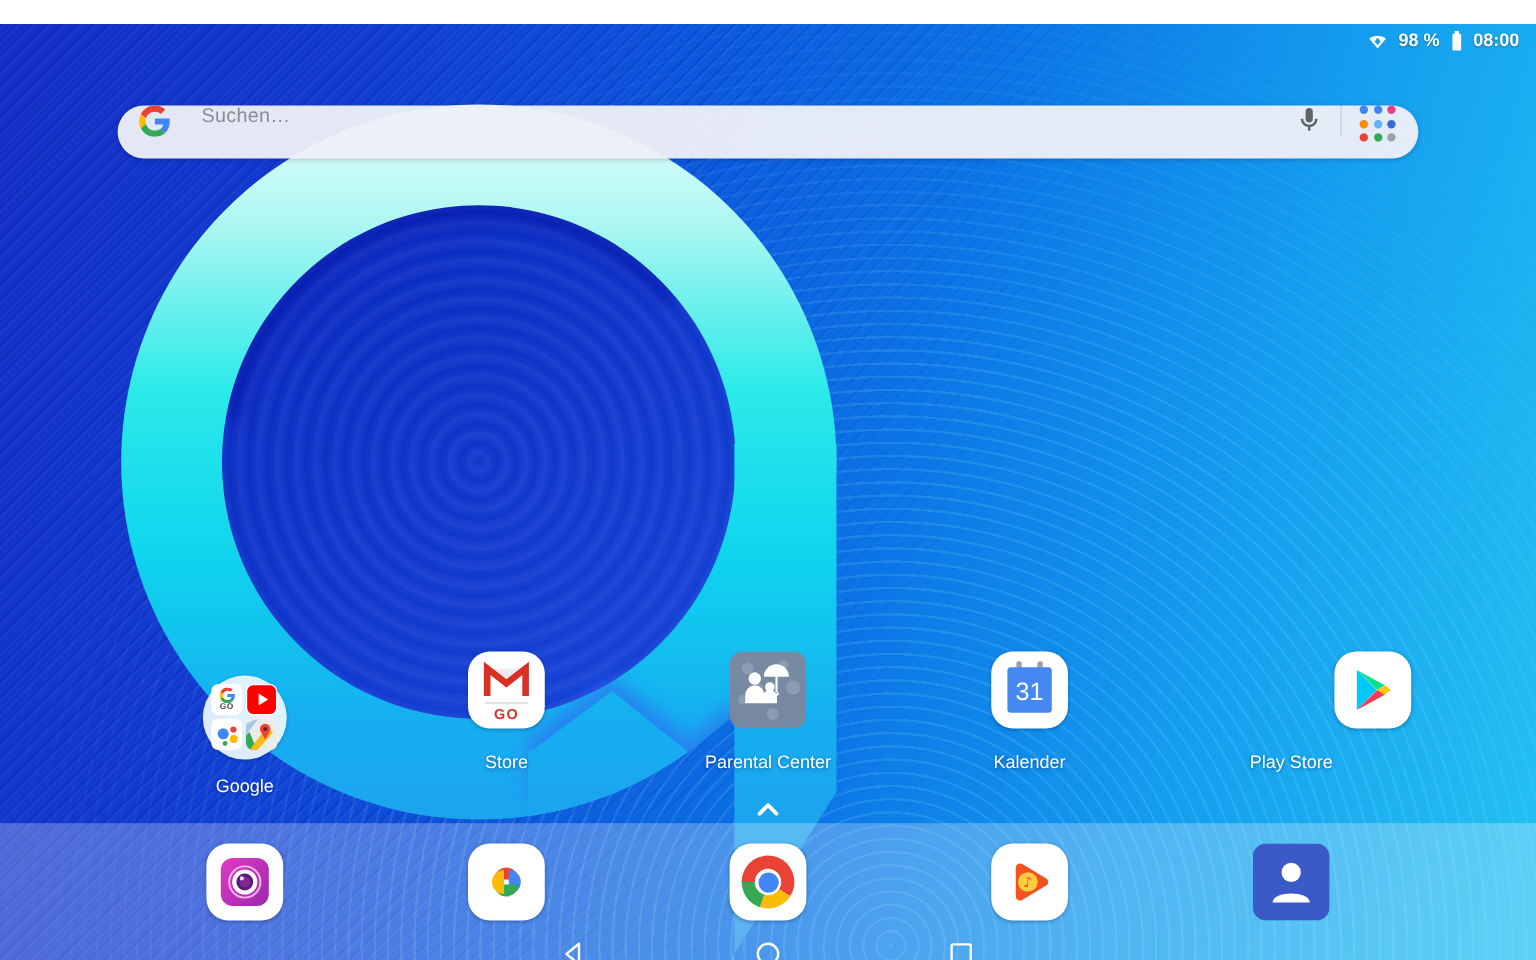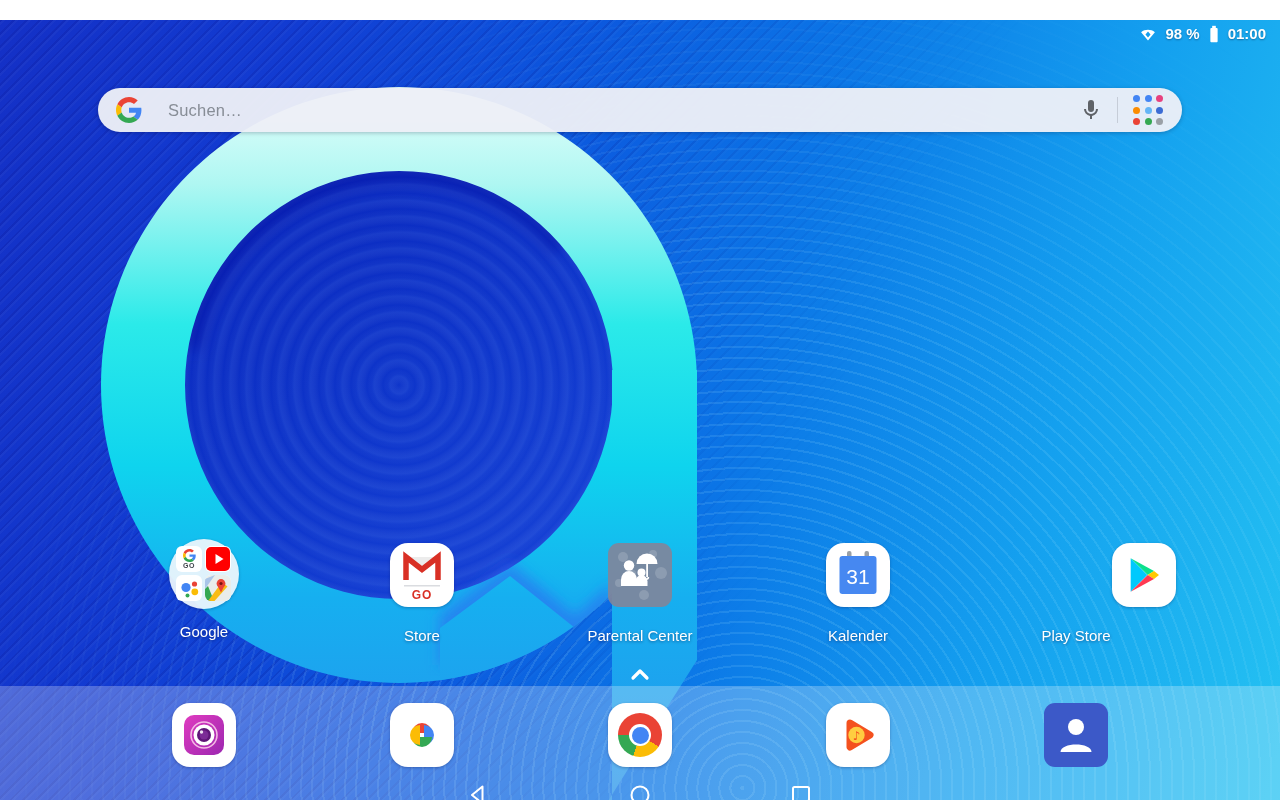--- a/index.html
+++ b/index.html
@@ -18,21 +18,21 @@
     mask-image:radial-gradient(circle at 60% 85%,#000 0 38%,rgba(0,0,0,.55) 55%,transparent 78%);}
   .q-svg{position:absolute;left:0;top:0;}
   
   .dock-band{position:absolute;left:0;top:666px;width:1280px;height:134px;background:rgba(255,255,255,0.26);}
   
   .status-bar{position:absolute;top:0;right:0;height:27px;display:flex;align-items:center;gap:8px;
     padding-right:14px;color:#fff;font-size:15px;font-weight:bold;text-shadow:0 1px 2px rgba(0,0,30,.35);}
   .status-bar svg{display:block;}
   
   .search-bar{position:absolute;left:98px;top:68px;width:1084px;height:44px;border-radius:22px;
-    background:rgba(237,239,247,0.96);box-shadow:0 1px 4px rgba(0,0,40,.25);display:flex;align-items:center;}
+    background:rgba(237,239,247,0.96);box-shadow:0 1px 4px rgba(0,0,40,.25);display:flex;align-items:flex-start;}
   .search-g{margin-left:18px;display:flex;}
   .search-placeholder{margin-left:26px;flex:1;color:#878d96;font-size:16.5px;letter-spacing:.2px;}
   .mic{margin-right:14px;display:flex;cursor:pointer;}
   .search-divider{width:1px;height:26px;background:rgba(60,64,80,.18);margin-right:15px;}
   .apps-grid{display:grid;grid-template-columns:repeat(3,7px);grid-auto-rows:7px;gap:4.5px;margin-right:19px;cursor:pointer;}
   .apps-grid span{width:7px;height:7px;border-radius:50%;}
   
   .app{position:absolute;width:200px;display:flex;flex-direction:column;align-items:center;cursor:pointer;}
   .app-label{margin-top:0;position:absolute;top:84px;width:200px;text-align:center;color:#fff;font-size:15px;
     text-shadow:0 1px 3px rgba(0,10,60,.45);}
@@ -102,21 +102,21 @@
 
   <div class="status-bar">
     <svg width="18" height="18" viewBox="0 0 24 24">
       <path d="M12 20.5 L2.8 9.6 C8.2 5.4 15.8 5.4 21.2 9.6 Z M12 8.6 L15.4 12.7 L12 16.8 L8.6 12.7 Z" fill="#fff" fill-rule="evenodd"></path>
     </svg>
     <span>98 %</span>
     <svg width="12" height="20" viewBox="0 0 12 22">
       <rect x="4" y="2" width="4" height="3" fill="#fff"></rect>
       <rect x="2" y="4.5" width="8" height="15.5" rx="1" fill="#fff"></rect>
     </svg>
-    <span>01:00</span>
+    <span>08:00</span>
   </div>
 
   <div class="search-bar">
     <span class="search-g">
       <svg width="26" height="26" viewBox="0 0 48 48">
         <path fill="#EA4335" d="M24 9.5c3.54 0 6.71 1.22 9.21 3.6l6.85-6.85C35.9 2.38 30.47 0 24 0 14.62 0 6.51 5.38 2.56 13.22l7.98 6.19C12.43 13.72 17.74 9.5 24 9.5z"></path>
         <path fill="#4285F4" d="M46.98 24.55c0-1.57-.15-3.09-.38-4.55H24v9.02h12.94c-.58 2.96-2.26 5.48-4.78 7.18l7.73 6c4.51-4.18 7.09-10.36 7.09-17.65z"></path>
         <path fill="#FBBC05" d="M10.53 28.59c-.48-1.45-.76-2.99-.76-4.59s.27-3.14.76-4.59l-7.98-6.19C.92 16.46 0 20.12 0 24c0 3.88.92 7.54 2.56 10.78l7.97-6.19z"></path>
         <path fill="#34A853" d="M24 48c6.48 0 11.93-2.13 15.89-5.81l-7.73-6c-2.15 1.45-4.92 2.3-8.16 2.3-6.26 0-11.57-4.22-13.47-9.91l-7.98 6.19C6.51 42.62 14.62 48 24 48z"></path>
       </svg>
@@ -135,21 +135,21 @@
         <span style="background: rgb(232, 65, 126);"></span>
         <span style="background: rgb(251, 140, 0);"></span>
         <span style="background: rgb(100, 181, 246);"></span>
         <span style="background: rgb(59, 108, 212);"></span>
         <span style="background: rgb(234, 67, 53);"></span>
         <span style="background: rgb(52, 168, 83);"></span>
         <span style="background: rgb(154, 160, 166);"></span>
       </span>
   </div>
 
-  <div class="app" style="left:104px;top:519px;">
+  <div class="app" style="left:104px;top:543px;">
     <div class="folder">
       <span class="mini">
         <svg width="13" height="13" viewBox="0 0 48 48">
           <path fill="#EA4335" d="M24 9.5c3.54 0 6.71 1.22 9.21 3.6l6.85-6.85C35.9 2.38 30.47 0 24 0 14.62 0 6.51 5.38 2.56 13.22l7.98 6.19C12.43 13.72 17.74 9.5 24 9.5z"></path>
           <path fill="#4285F4" d="M46.98 24.55c0-1.57-.15-3.09-.38-4.55H24v9.02h12.94c-.58 2.96-2.26 5.48-4.78 7.18l7.73 6c4.51-4.18 7.09-10.36 7.09-17.65z"></path>
           <path fill="#FBBC05" d="M10.53 28.59c-.48-1.45-.76-2.99-.76-4.59s.27-3.14.76-4.59l-7.98-6.19C.92 16.46 0 20.12 0 24c0 3.88.92 7.54 2.56 10.78l7.97-6.19z"></path>
           <path fill="#34A853" d="M24 48c6.48 0 11.93-2.13 15.89-5.81l-7.73-6c-2.15 1.45-4.92 2.3-8.16 2.3-6.26 0-11.57-4.22-13.47-9.91l-7.98 6.19C6.51 42.62 14.62 48 24 48z"></path>
         </svg>
         <span class="label-go">GO</span>
       </span>

